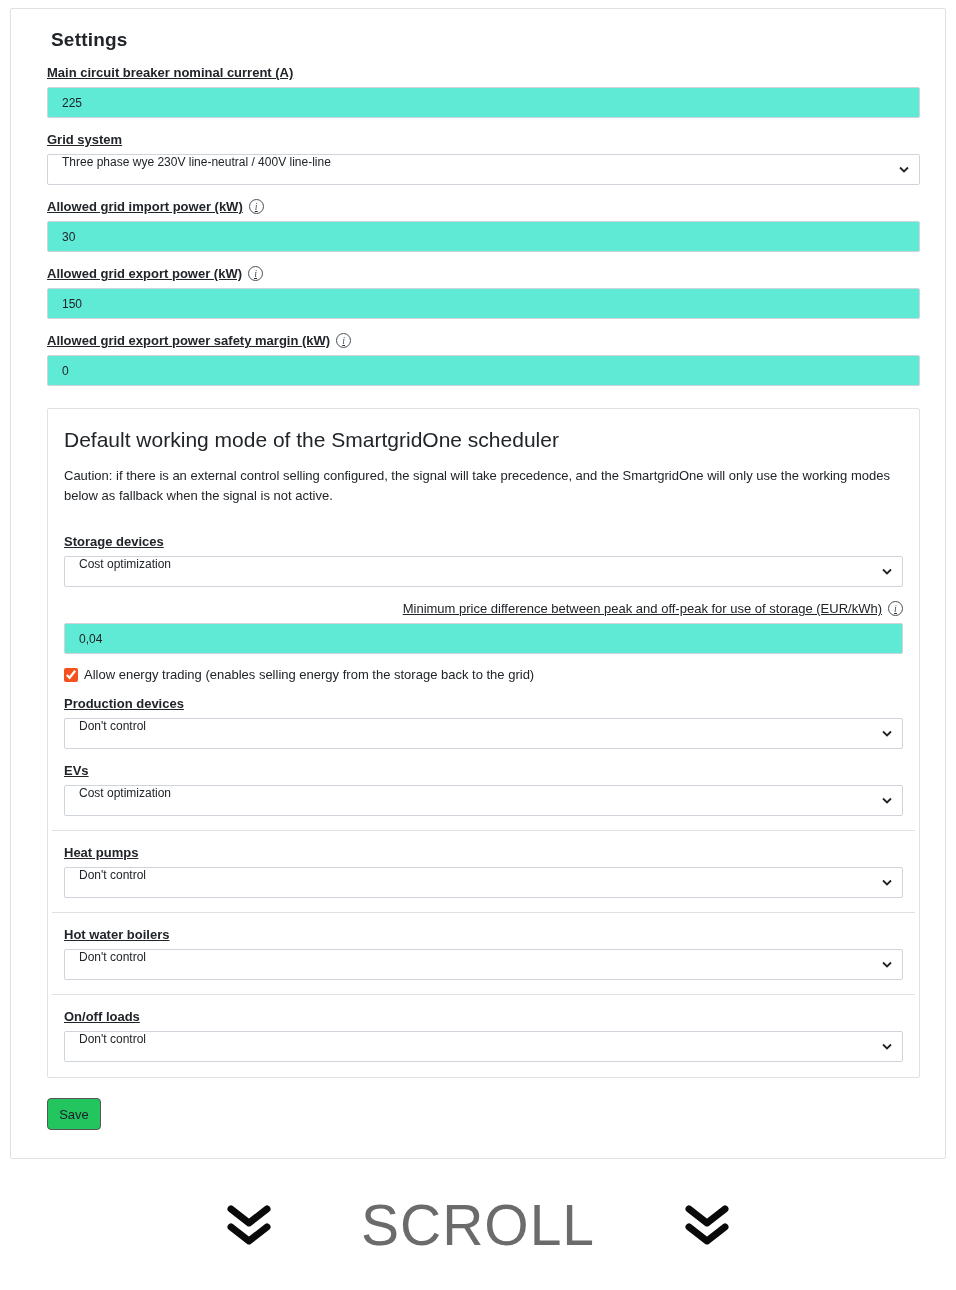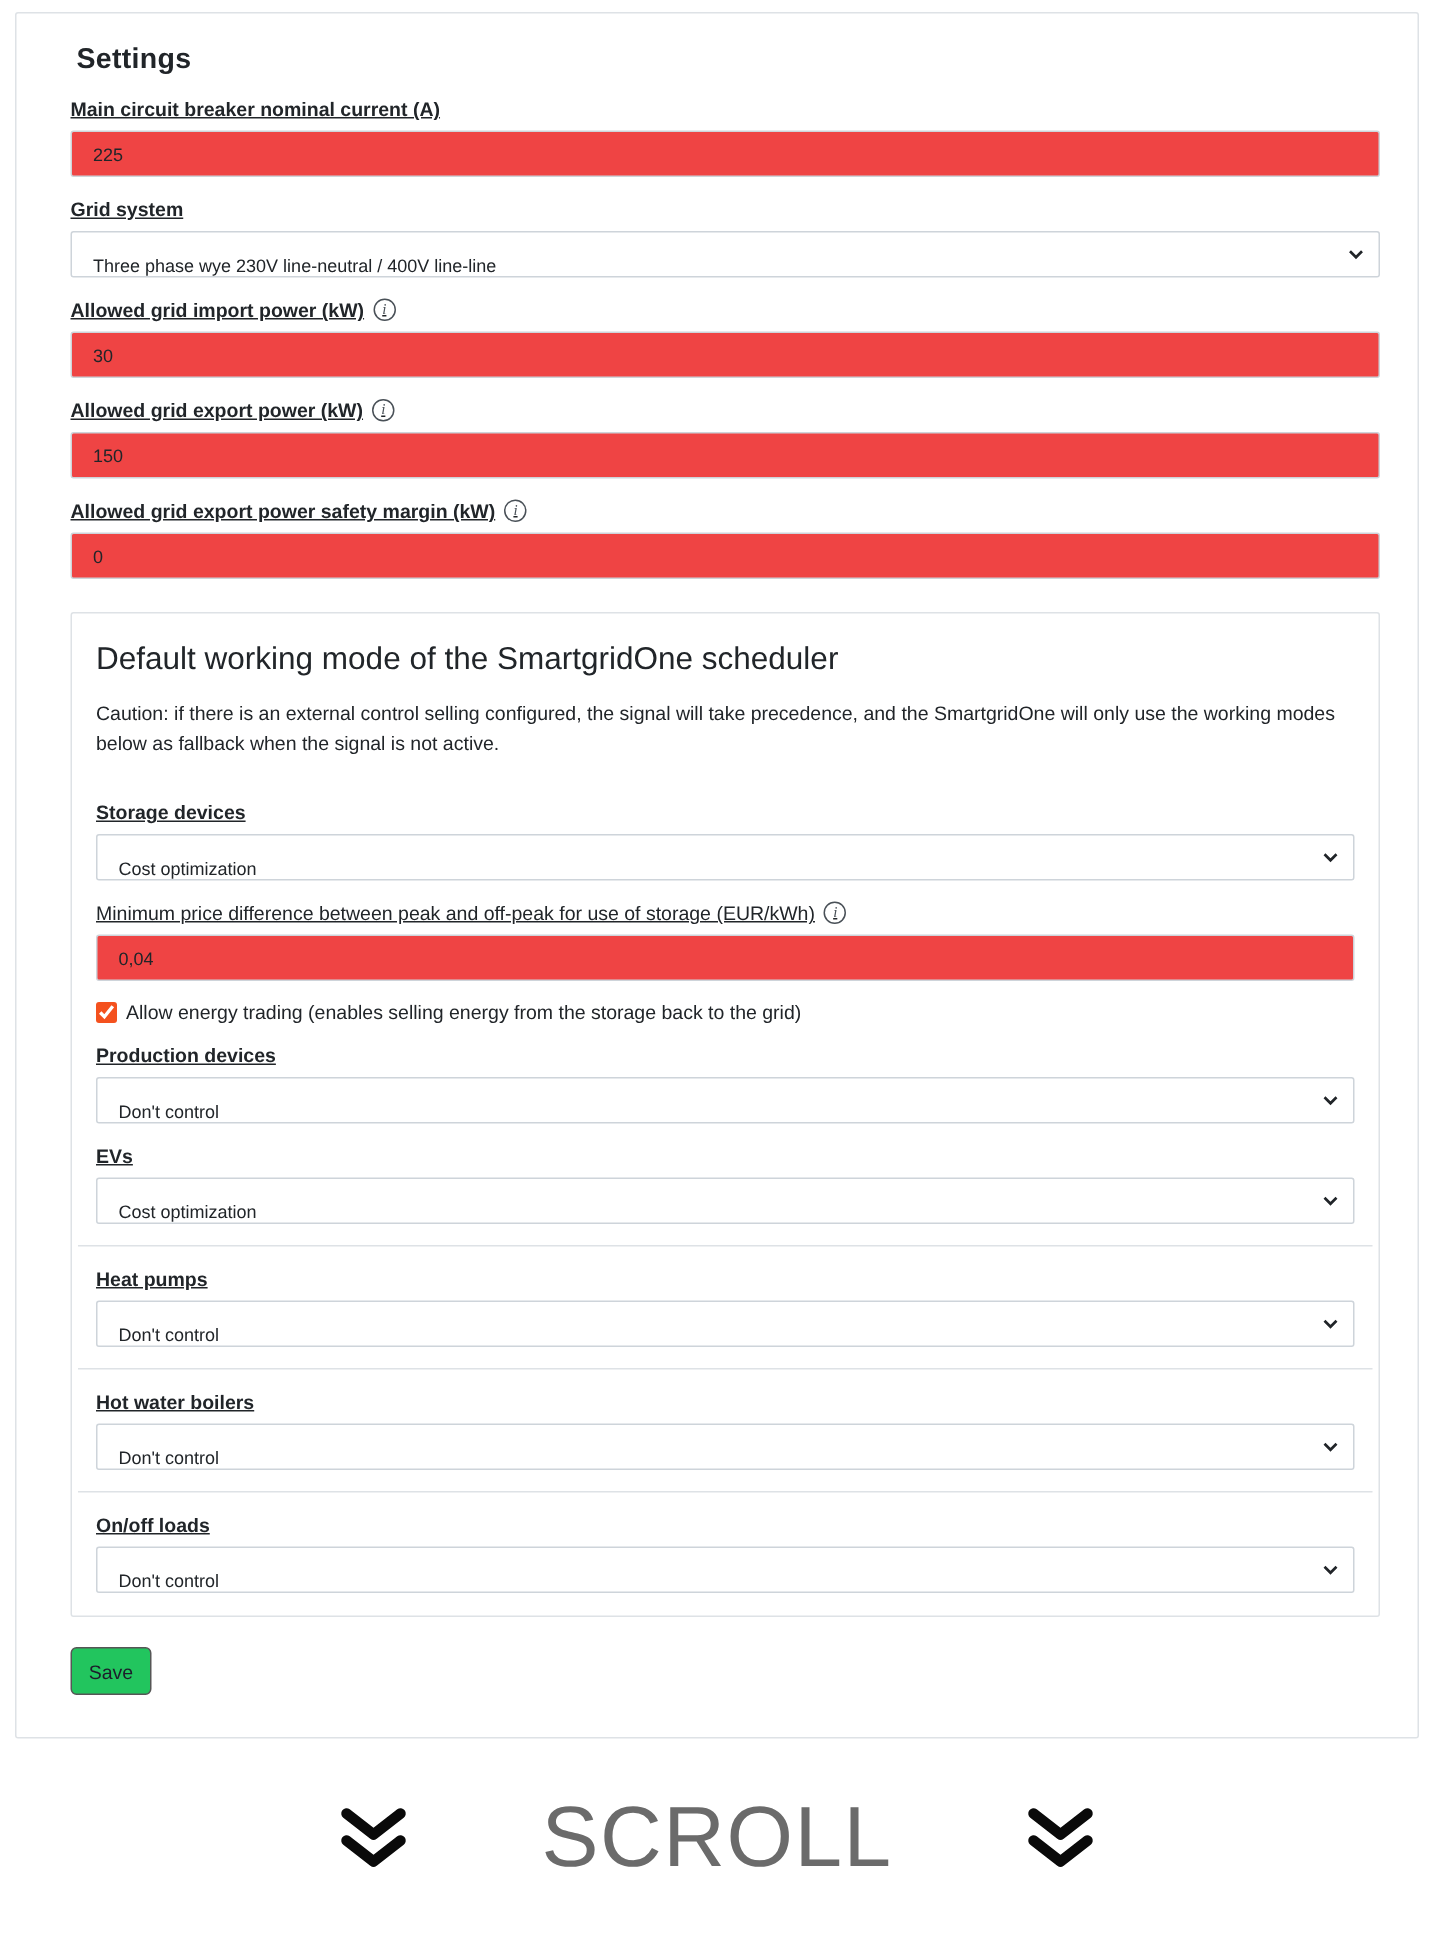--- a/index.html
+++ b/index.html
@@ -12,32 +12,32 @@
     border-radius: 2px;
   }
   .settings-card { padding: 16px 25px 28px 36px; }
 
   .page-title { font-size: 19px; font-weight: bold; margin: 4px 0 14px 4px; letter-spacing: .2px; }
 
   .field-label {
     font-size: 13px; font-weight: bold; margin: 14px 0 7px 0;
     display: flex; align-items: center; gap: 6px; text-decoration: underline;
   }
-  .field-label.normal { font-weight: normal; }
+  .field-label.normal { font-weight: normal; justify-content: flex-end; }
   .first-label { margin-top: 6px; }
 
   .text-input {
     width: 100%; height: 31px; border: 1px solid #ced4da; border-radius: 2px;
     padding: 0 14px; font-size: 12px; font-family: "Liberation Sans", sans-serif;
-    color: #212529; background: #ef4444; display: block;
+    color: #212529; background: #5eead4; display: block;
   }
 
   .select-box {
     position: relative; width: 100%; height: 31px; border: 1px solid #ced4da;
-    border-radius: 2px; background: #fff; display: flex; align-items: flex-end;
+    border-radius: 2px; background: #fff; display: flex; align-items: flex-start;
     padding: 0 28px 0 14px; font-size: 12px; cursor: pointer;
   }
   .select-caret { position: absolute; right: 10px; top: 50%; transform: translateY(-50%); display: flex; }
 
   .info-icon {
     width: 15px; height: 15px; border: 1.5px solid #495057; border-radius: 50%;
     display: inline-flex; align-items: center; justify-content: center;
     font-size: 10px; font-weight: normal; color: #495057; flex: 0 0 auto;
     font-family: "Liberation Serif", serif; font-style: italic;
   }

